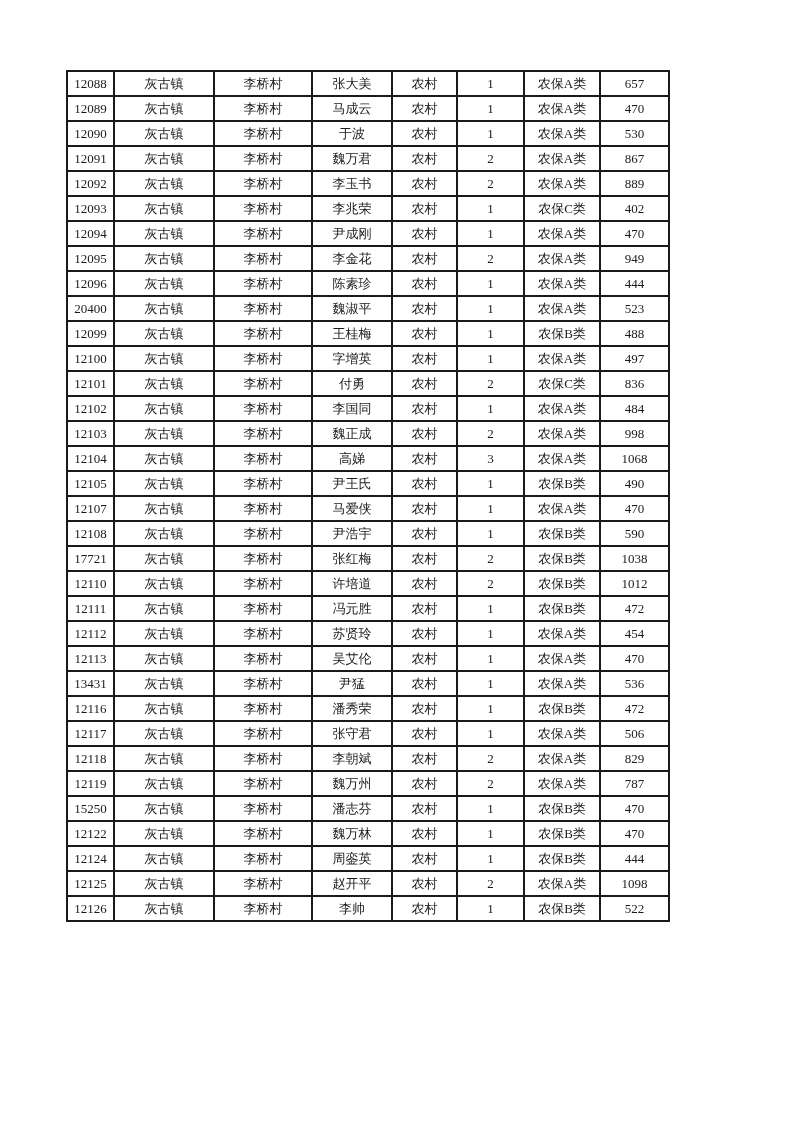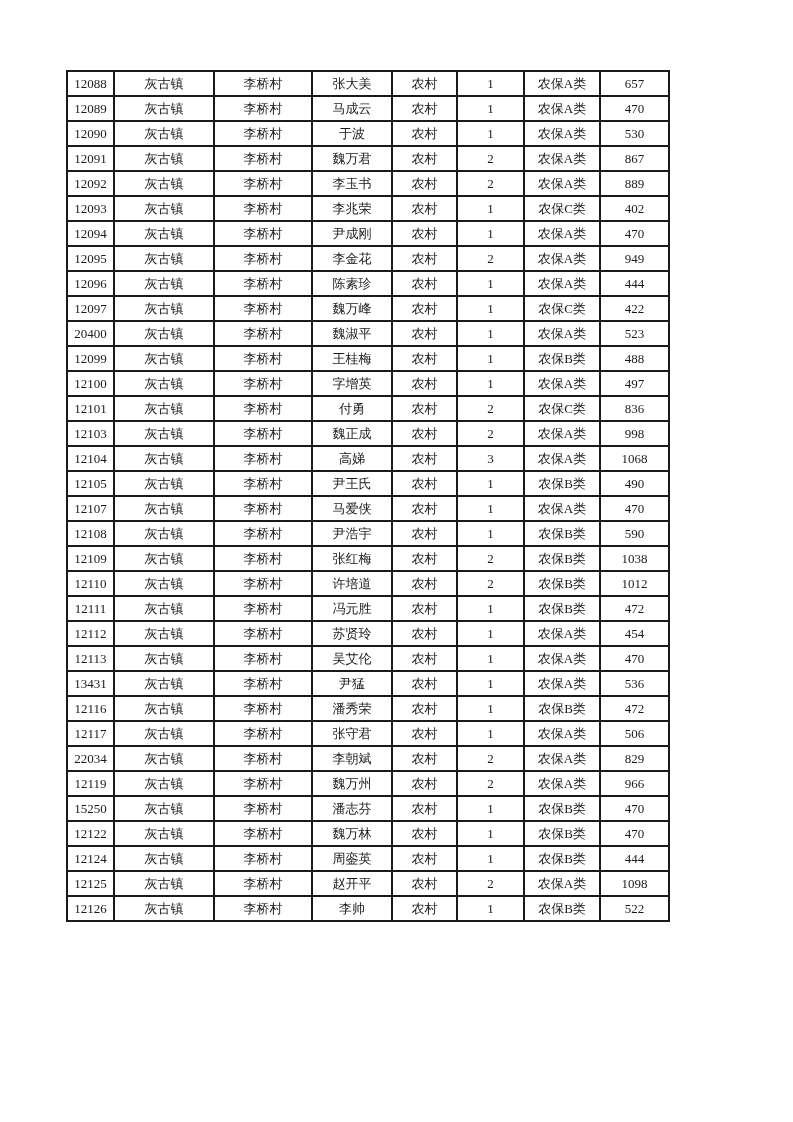--- a/index.html
+++ b/index.html
@@ -141,30 +141,20 @@
           <td>12096</td>
           <td>灰古镇</td>
           <td>李桥村</td>
           <td>陈素珍</td>
           <td>农村</td>
           <td>1</td>
           <td>农保A类</td>
           <td>444</td>
         </tr>
         <tr>
-          <td>12097</td>
-          <td>灰古镇</td>
-          <td>李桥村</td>
-          <td>魏万峰</td>
-          <td>农村</td>
-          <td>1</td>
-          <td>农保C类</td>
-          <td>422</td>
-        </tr>
-        <tr>
           <td>20400</td>
           <td>灰古镇</td>
           <td>李桥村</td>
           <td>魏淑平</td>
           <td>农村</td>
           <td>1</td>
           <td>农保A类</td>
           <td>523</td>
         </tr>
         <tr>
@@ -191,20 +181,30 @@
           <td>12101</td>
           <td>灰古镇</td>
           <td>李桥村</td>
           <td>付勇</td>
           <td>农村</td>
           <td>2</td>
           <td>农保C类</td>
           <td>836</td>
         </tr>
         <tr>
+          <td>12102</td>
+          <td>灰古镇</td>
+          <td>李桥村</td>
+          <td>李国同</td>
+          <td>农村</td>
+          <td>1</td>
+          <td>农保A类</td>
+          <td>484</td>
+        </tr>
+        <tr>
           <td>12103</td>
           <td>灰古镇</td>
           <td>李桥村</td>
           <td>魏正成</td>
           <td>农村</td>
           <td>2</td>
           <td>农保A类</td>
           <td>998</td>
         </tr>
         <tr>
@@ -241,21 +241,21 @@
           <td>12108</td>
           <td>灰古镇</td>
           <td>李桥村</td>
           <td>尹浩宇</td>
           <td>农村</td>
           <td>1</td>
           <td>农保B类</td>
           <td>590</td>
         </tr>
         <tr>
-          <td>12109</td>
+          <td>17721</td>
           <td>灰古镇</td>
           <td>李桥村</td>
           <td>张红梅</td>
           <td>农村</td>
           <td>2</td>
           <td>农保B类</td>
           <td>1038</td>
         </tr>
         <tr>
           <td>12110</td>
@@ -321,38 +321,38 @@
           <td>12117</td>
           <td>灰古镇</td>
           <td>李桥村</td>
           <td>张守君</td>
           <td>农村</td>
           <td>1</td>
           <td>农保A类</td>
           <td>506</td>
         </tr>
         <tr>
-          <td>22034</td>
+          <td>12118</td>
           <td>灰古镇</td>
           <td>李桥村</td>
           <td>李朝斌</td>
           <td>农村</td>
           <td>2</td>
           <td>农保A类</td>
           <td>829</td>
         </tr>
         <tr>
           <td>12119</td>
           <td>灰古镇</td>
           <td>李桥村</td>
           <td>魏万州</td>
           <td>农村</td>
           <td>2</td>
           <td>农保A类</td>
-          <td>966</td>
+          <td>787</td>
         </tr>
         <tr>
           <td>15250</td>
           <td>灰古镇</td>
           <td>李桥村</td>
           <td>潘志芬</td>
           <td>农村</td>
           <td>1</td>
           <td>农保B类</td>
           <td>470</td>

